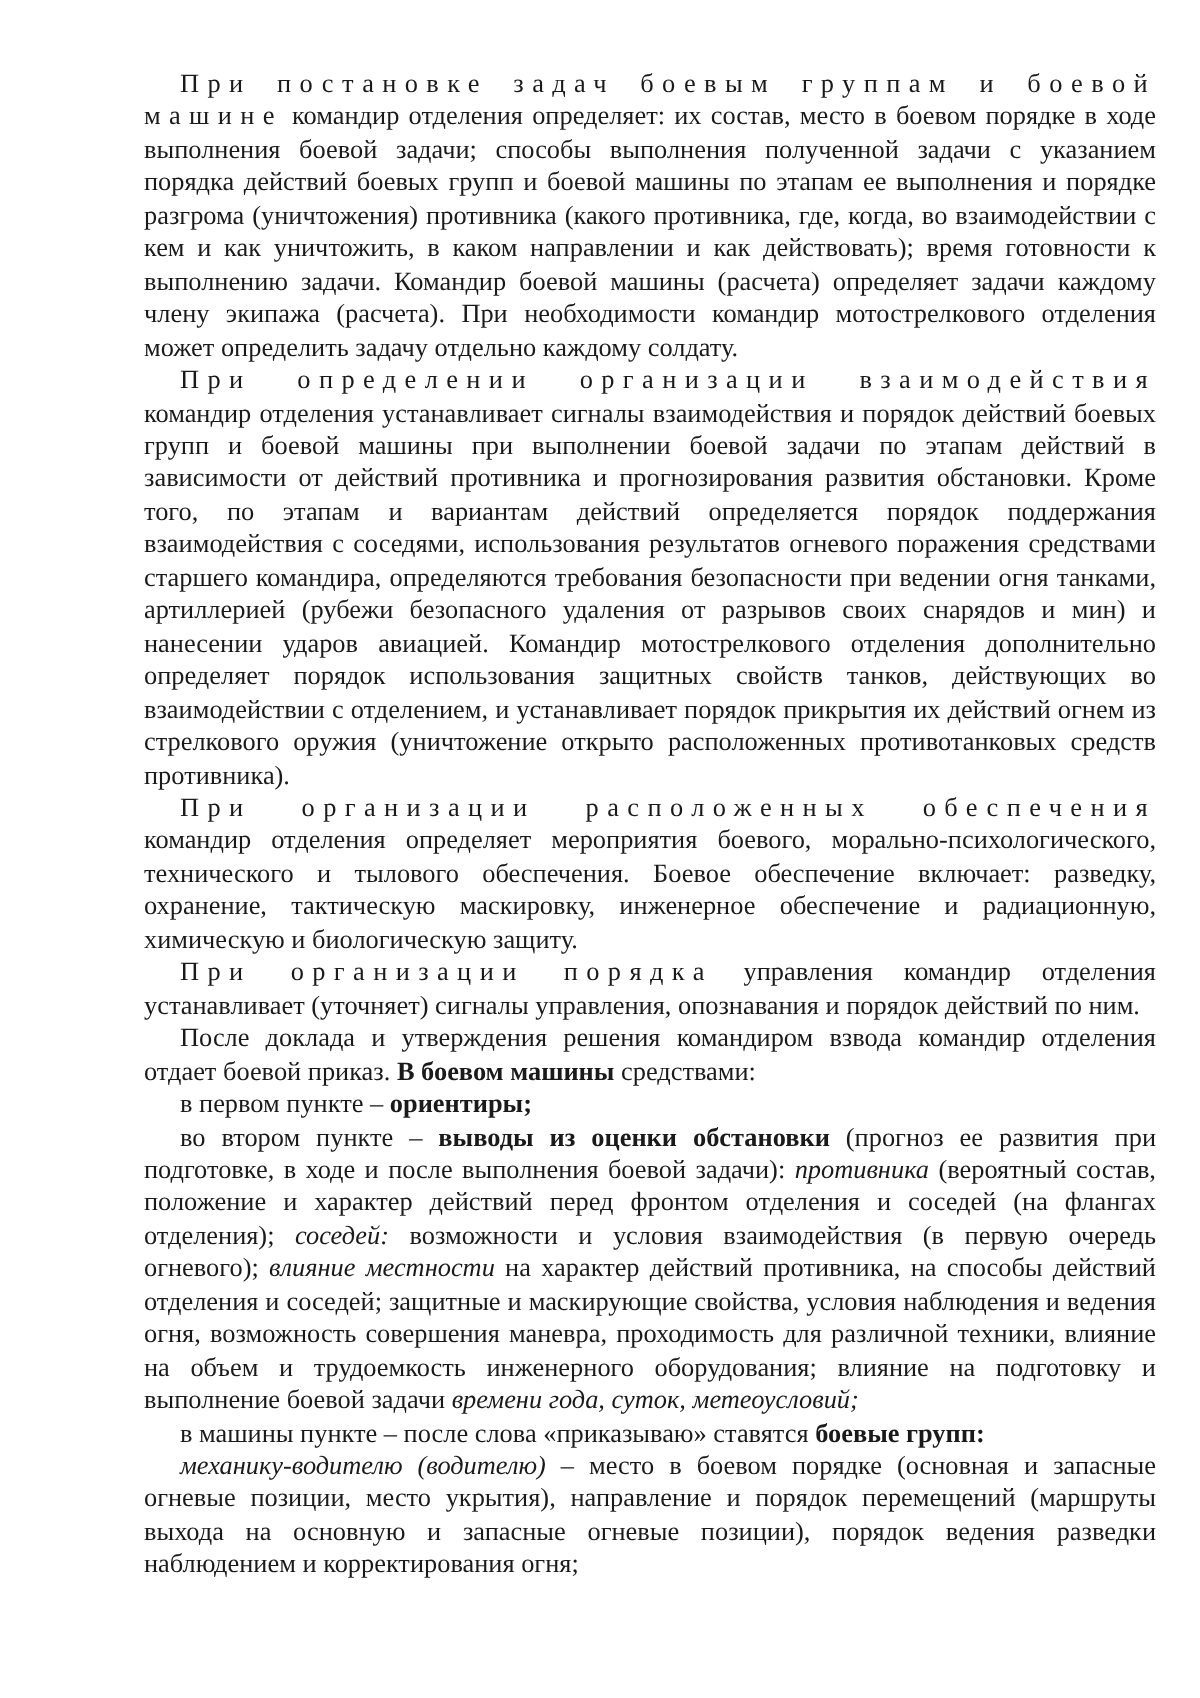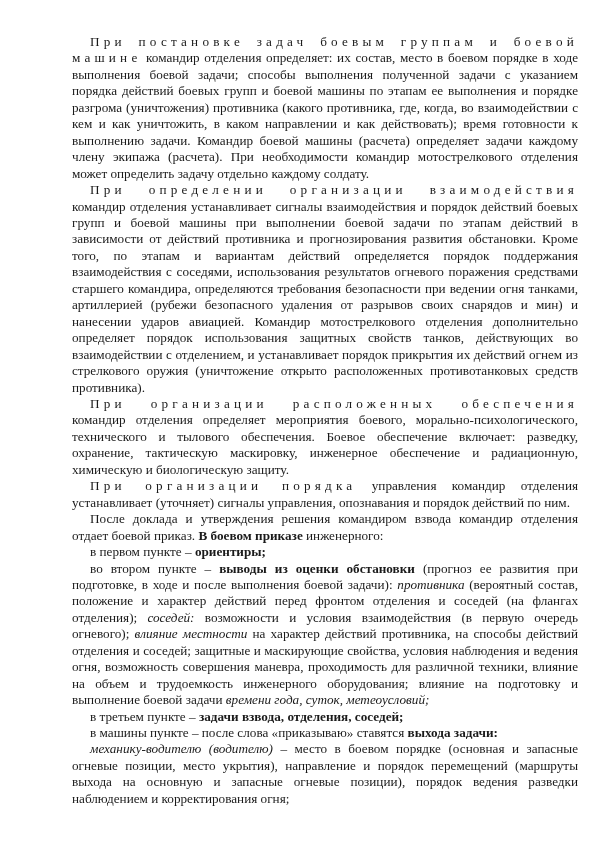--- a/index.html
+++ b/index.html
@@ -31,28 +31,27 @@
 <div class="page">
 
   <p class="p"><span class="sp">При постановке задач боевым группам и боевой машине</span><span> командир отделения определяет: их состав, место в боевом порядке в ходе выполнения боевой задачи; способы выполнения полученной задачи с указанием порядка действий боевых групп и боевой машины по этапам ее выполнения и порядке разгрома (уничтожения) противника (какого противника, где, когда, во взаимодействии с кем и как уничтожить, в каком направлении и как действовать); время готовности к выполнению задачи. Командир боевой машины (расчета) определяет задачи каждому члену экипажа (расчета). При необходимости командир мотострелкового отделения может определить задачу отдельно каждому солдату.</span></p>
 
   <p class="p"><span class="sp">При определении организации взаимодействия</span><span> командир отделения устанавливает сигналы взаимодействия и порядок действий боевых групп и боевой машины при выполнении боевой задачи по этапам действий в зависимости от действий противника и прогнозирования развития обстановки. Кроме того, по этапам и вариантам действий определяется порядок поддержания взаимодействия с соседями, использования результатов огневого поражения средствами старшего командира, определяются требования безопасности при ведении огня танками, артиллерией (рубежи безопасного удаления от разрывов своих снарядов и мин) и нанесении ударов авиацией. Командир мотострелкового отделения дополнительно определяет порядок использования защитных свойств танков, действующих во взаимодействии с отделением, и устанавливает порядок прикрытия их действий огнем из стрелкового оружия (уничтожение открыто расположенных противотанковых средств противника).</span></p>
 
   <p class="p"><span class="sp">При организации расположенных обеспечения</span><span> командир отделения определяет мероприятия боевого, морально-психологического, технического и тылового обеспечения. Боевое обеспечение включает: разведку, охранение, тактическую маскировку, инженерное обеспечение и радиационную, химическую и биологическую защиту.</span></p>
 
   <p class="p"><span class="sp">При организации порядка</span><span> управления командир отделения устанавливает (уточняет) сигналы управления, опознавания и порядок действий по ним.</span></p>
 
-  <p class="p"><span>После доклада и утверждения решения командиром взвода командир отделения отдает боевой приказ. </span><span class="b">В боевом приказе</span><span> инженерного:</span></p>
+  <p class="p"><span>После доклада и утверждения решения командиром взвода командир отделения отдает боевой приказ. </span><span class="b">В боевом машины</span><span> средствами:</span></p>
 
   <p class="p"><span>в первом пункте – </span><span class="bi">ориентиры;</span></p>
 
   <p class="p"><span>во втором пункте – </span><span class="bi">выводы из оценки обстановки</span><span> (прогноз ее развития при подготовке, в ходе и после выполнения боевой задачи): </span><span class="i">противника</span><span> (вероятный состав, положение и характер действий перед фронтом отделения и соседей (на флангах отделения); </span><span class="i">соседей:</span><span> возможности и условия взаимодействия (в первую очередь огневого); </span><span class="i">влияние местности</span><span> на характер действий противника, на способы действий отделения и соседей; защитные и маскирующие свойства, условия наблюдения и ведения огня, возможность совершения маневра, проходимость для различной техники, влияние на объем и трудоемкость инженерного оборудования; влияние на подготовку и выполнение боевой задачи </span><span class="i">времени года, суток, метеоусловий;</span></p>
 
-  <p class="p"><span>в третьем пункте – </span><span class="bi">задачи взвода, отделения, соседей;</span></p>
 
 
-  <p class="p"><span>в машины пункте – после слова «приказываю» ставятся </span><span class="bi">выхода задачи:</span></p>
+  <p class="p"><span>в машины пункте – после слова «приказываю» ставятся </span><span class="bi">боевые групп:</span></p>
 
 
 
   <p class="p"><span class="i">механику-водителю (водителю)</span><span> – место в боевом порядке (основная и запасные огневые позиции, место укрытия), направление и порядок перемещений (маршруты выхода на основную и запасные огневые позиции), порядок ведения разведки наблюдением и корректирования огня;</span></p>
 
 </div>
 
 </body></html>

